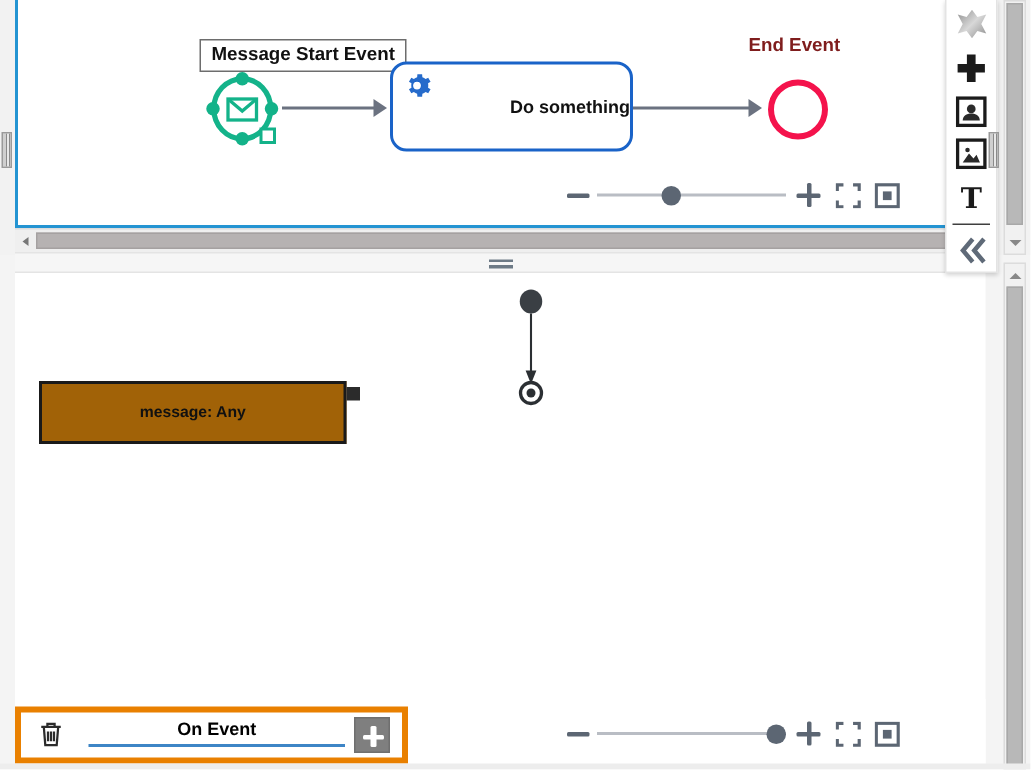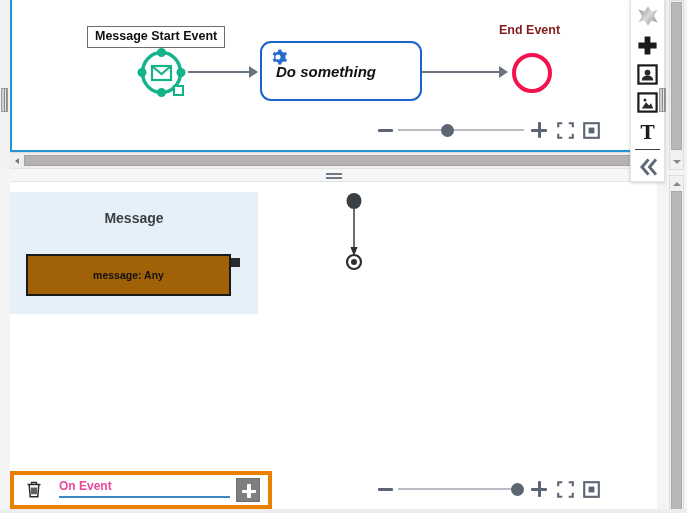--- a/index.html
+++ b/index.html
@@ -40,39 +40,39 @@
 
   
   .lbl-box {
     position:absolute;
     border:1px solid #6d6d6d;
     background:#fff;
     font-weight:bold; font-size:12.5px; color:#111;
     padding:3px 7px 4px 7px;
     white-space:nowrap;
     line-height:1;
+    margin-left:46px;
   }
   .plain-lbl {
     position:absolute;
     font-weight:bold; font-size:12.5px; color:#7f1d1d;
     white-space:nowrap;
   }
 
   
   #start-event { position:absolute; left:122px; top:45px; width:55px; height:55px; }
   
   #task-box {
     position:absolute; left:248px; top:41px; width:162px; height:60px;
     border:2px solid #1a63c8; border-radius:11px; background:#fff;
   }
   #task-label {
     position:absolute; left:0; right:0; top:50%; transform:translateY(-50%);
-    text-align:left; font-weight:bold; font-size:15px; color:#111;
+    text-align:right; font-weight:bold; font-size:12px; color:#111;
     padding-left:14px;
-    font-style:italic;
   }
   #task-gear { position:absolute; left:6px; top:4px; width:20px; height:20px; }
 
   
   #end-event {
     position:absolute; left:500px; top:53px; width:40px; height:40px;
     border:4px solid #f4134c; border-radius:50%; background:#fff;
   }
 
   
@@ -185,22 +185,23 @@
     display:flex; align-items:center; padding:0 6px;
   }
   #trash-icon { width:22px; height:22px; flex:0 0 22px; margin-left:3px; }
   #onevent-input-wrap {
     flex:1; position:relative; margin:0 6px 0 14px; height:24px;
   }
   #onevent-input {
     width:100%; height:20px; border:none; outline:none;
     border-bottom:2px solid #3d85c6;
     font-family:"Liberation Sans", sans-serif;
-    font-weight:bold; font-size:12px; color:#ec4899; background:transparent;
+    font-weight:bold; font-size:12px; color:#000000; background:transparent;
     padding:0 0 2px 0;
+    text-align:center;
   }
   #add-btn {
     width:24px; height:24px; flex:0 0 24px; background:#7f7f7f;
     border:1px solid #6f6f6f; position:relative; cursor:pointer;
     margin-right:2px;
   }
   #add-btn:before, #add-btn:after {
     content:""; position:absolute; background:#ffffff; border-radius:1px;
   }
   #add-btn:before { left:5px; top:10.5px; width:14px; height:3.5px; }
@@ -330,23 +331,20 @@
     <div id="h-scroll-arrow"></div>
     <div id="h-scroll-thumb"></div>
   </div>
 
   <div id="splitter">
     <div id="splitter-handle"></div>
   </div>
 
   <div id="bottom-section">
 
-    <div class="grp" id="grp-message">
-      <div class="grp-title">Message</div>
-    </div>
     <div id="msg-node">
       <div id="msg-node-label">message: Any</div>
     </div>
     <div id="msg-node-port"></div>
 
 
 
     <div id="sm">
       <svg width="40" height="80" viewBox="0 0 40 80">
         <ellipse cx="20" cy="9" rx="7.5" ry="8" fill="#3a3f44"></ellipse>

